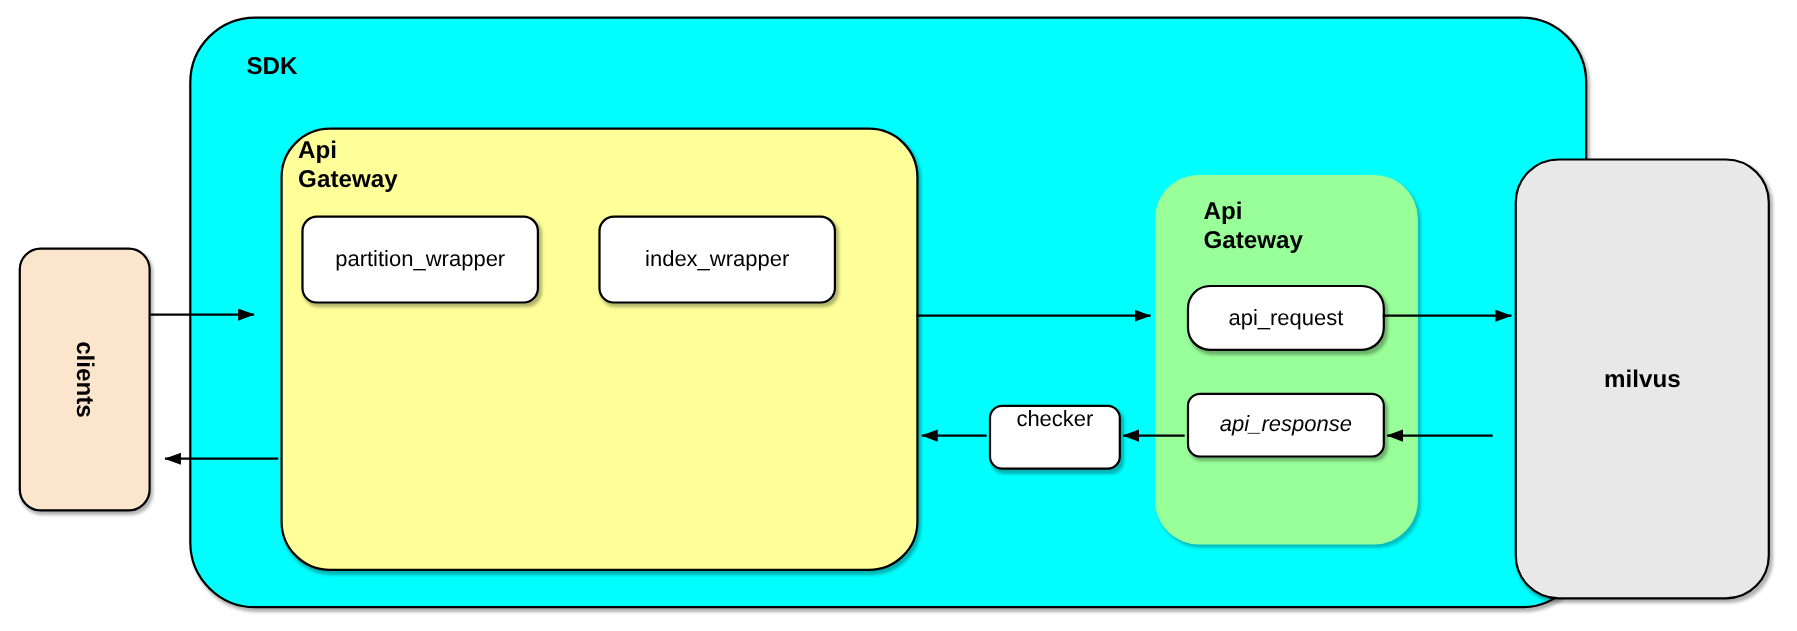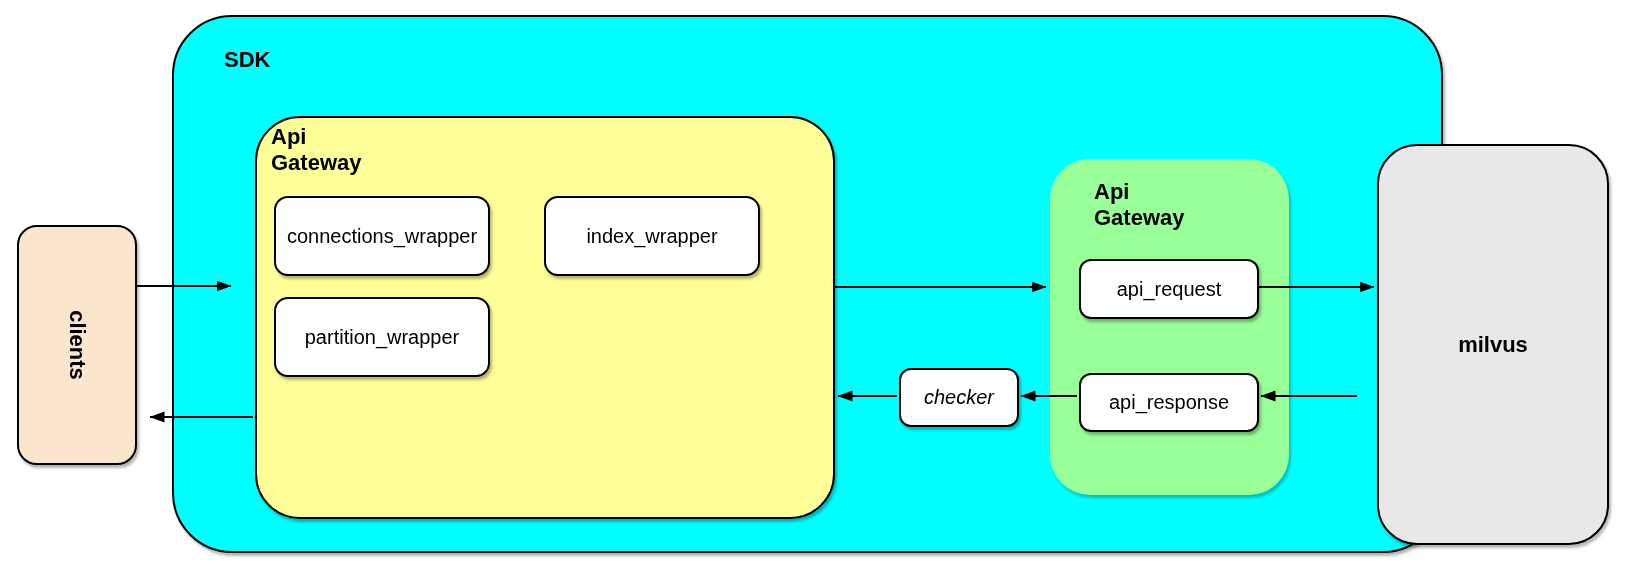--- a/index.html
+++ b/index.html
@@ -40,38 +40,38 @@
   }
   .module{
     box-sizing:border-box;background:var(--module-fill);border:2px solid var(--border);
     border-radius:14px;display:flex;align-items:center;justify-content:center;
     font-size:20px;box-shadow:2px 3px 3px rgba(0,0,0,0.30);
   }
 
   
   .checker{
     left:725px;top:351px;width:120px;height:59px;border-radius:12px;background:var(--module-fill);
-    display:flex;align-items:center;justify-content:center;font-size:20px;position:absolute;
-    border:2px solid var(--border);box-sizing:border-box;box-shadow:2px 3px 3px rgba(0,0,0,0.30);font-style:italic;
+    display:flex;align-items:flex-start;justify-content:center;font-size:20px;position:absolute;
+    border:2px solid var(--border);box-sizing:border-box;box-shadow:2px 3px 3px rgba(0,0,0,0.30);
   }
 
   
   .gateway{
     position:absolute;left:876px;top:142px;width:239px;height:336px;border-radius:40px;
     background:var(--gateway-fill);box-shadow:2px 3px 3px rgba(0,0,0,0.25);
   }
   .gateway-label{left:44px;top:20px;}
   .gw-box{
     position:absolute;left:29px;width:180px;background:var(--module-fill);
     border:2px solid var(--border);box-sizing:border-box;border-radius:12px;
     display:flex;align-items:center;justify-content:center;font-size:20px;
     box-shadow:2px 3px 3px rgba(0,0,0,0.30);
   }
-  .api-request{top:100px;height:60px;}
-  .api-response{top:214px;height:59px;}
+  .api-request{top:100px;height:60px;border-radius:21px;}
+  .api-response{top:198px;height:59px;font-style:italic;}
 
   
   .milvus{
     left:1377px;top:144px;width:232px;height:401px;border-radius:40px;background:var(--milvus-fill);
     display:flex;align-items:center;justify-content:center;
   }
 
   .arrow-layer{position:absolute;left:0;top:0;width:1634px;height:574px;pointer-events:none;}
 </style>
 </head>
@@ -85,23 +85,22 @@
 
   <div class="shape sdk bordered">
     <div class="bold-label sdk-label">SDK</div>
 
     <div class="api-wrapper">
       <div class="two-line-label bold-label api-wrapper-label">
         <div>Api</div>
         <div>Gateway</div>
       </div>
       <div class="module-grid">
-        <div class="module">connections_wrapper</div>
+        <div class="module">partition_wrapper</div>
         <div class="module">index_wrapper</div>
-        <div class="module">partition_wrapper</div>
       </div>
     </div>
 
     <div class="checker">
       <span>checker</span>
     </div>
 
     <div class="gateway">
       <div class="two-line-label bold-label gateway-label">
         <div>Api</div>

